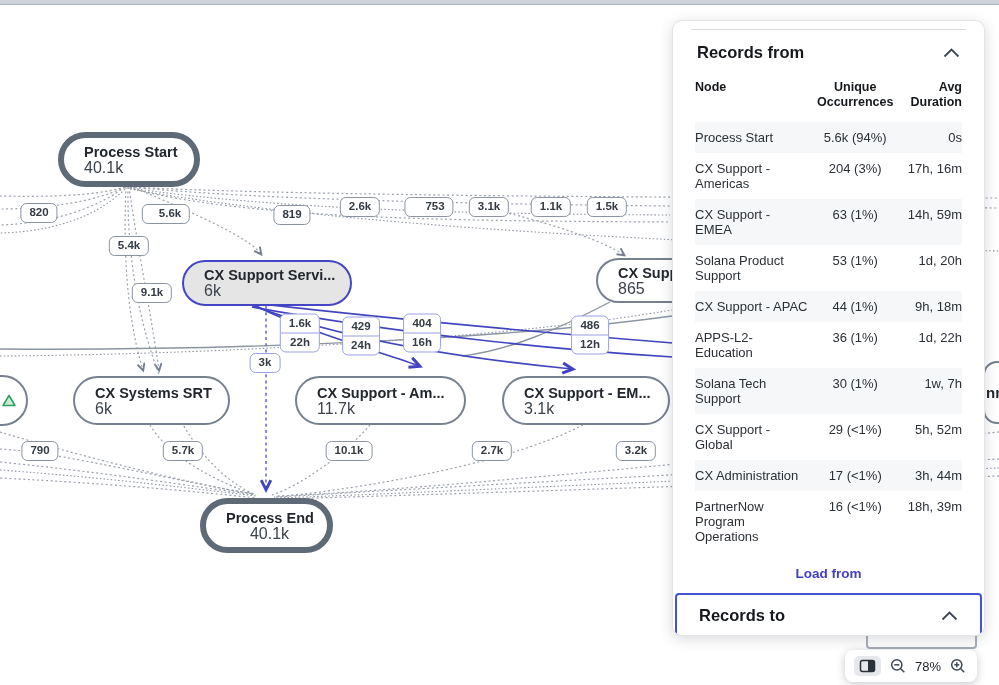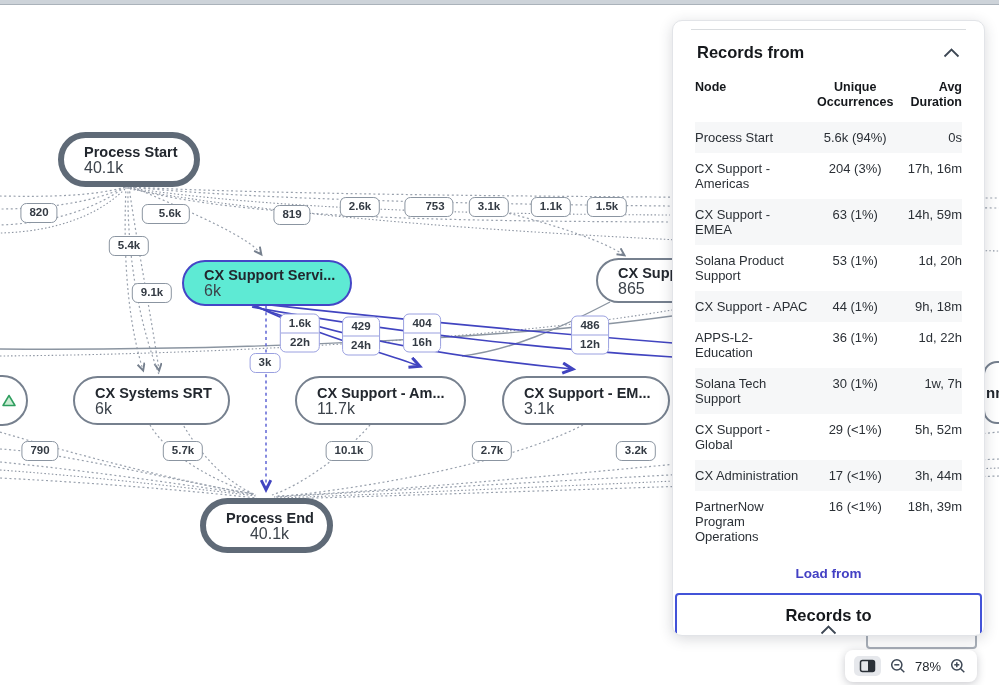--- a/index.html
+++ b/index.html
@@ -25,33 +25,33 @@
   .elabel > div + div { border-top:1.5px solid #9aa0e0; }
   .elabel.accent { border-color:#9aa0e0; }
 
   .node { position:absolute; background:#fff; border:2.5px solid #76808e;
     border-radius:26px; display:flex; flex-direction:column; justify-content:center;
     padding:3px 14px 4px 20px; z-index:6; }
   .node .nrow { display:flex; align-items:center; gap:8px; font-size:14.5px;
     font-weight:700; color:#22272e; white-space:nowrap; line-height:17px; }
   .node .ncount { font-size:16px; font-weight:400; color:#3c434b; line-height:14px; }
   .node.heavy { border-width:6px; border-color:#5f6a77; border-radius:32px; }
-  .node.selected { border-color:#4446c6; background:#5eead4; }
+  .node.selected { border-color:#4446c6; background:#e5e5e5; }
 
   
   #panel { position:absolute; left:672px; top:16px; width:313px; height:616px;
     background:#fff; border:1px solid #e2e4e8; border-radius:10px; z-index:20;
     box-shadow:0 3px 14px rgba(40,45,60,.18); padding:0 22px; overflow:hidden; }
   .topline { height:1px; background:#d9dcdf; margin:8px -4px 0; }
   .sec-header { display:flex; align-items:center; justify-content:space-between;
     padding:13px 2px 10px; }
   .sec-title { font-size:16.5px; font-weight:700; color:#15181c; }
   .focus-box { border:2px solid #4353d8; border-radius:4px; margin:2px -20px 4px;
     padding:2px 20px; }
-  .focus-box .sec-header { padding:9px 2px 8px;flex-direction:column; }
+  .focus-box .sec-header { padding:9px 2px 8px; }
 
   .tbl-head { display:flex; font-size:12.5px; font-weight:700; color:#15181c;
     padding:8px 0 12px; line-height:15px; }
   .trow { display:flex; font-size:13px; color:#2b3036; padding:8px 0;
     line-height:15px; }
   .tbody .trow:nth-child(odd) { background:#f6f7f8; }
   .col-node { width:45%; padding-right:6px; }
   .col-uni { width:30%; text-align:center; }
   .col-avg { width:25%; text-align:right; }
 

